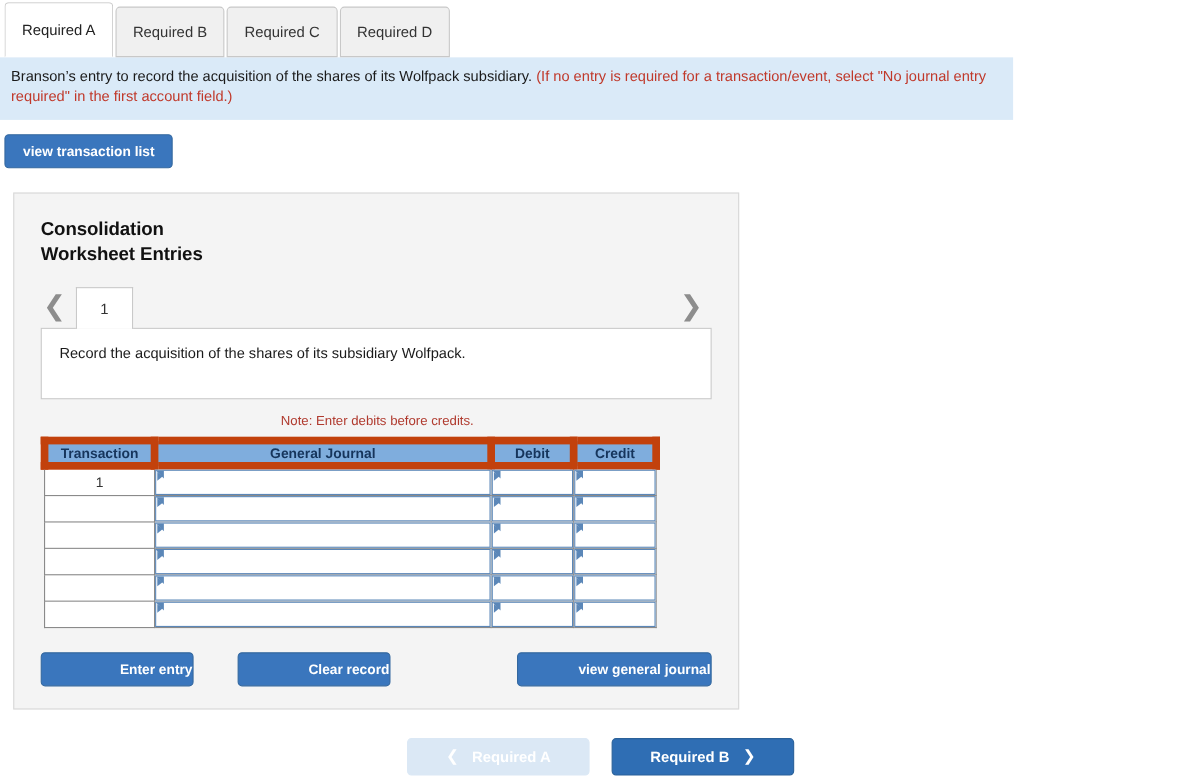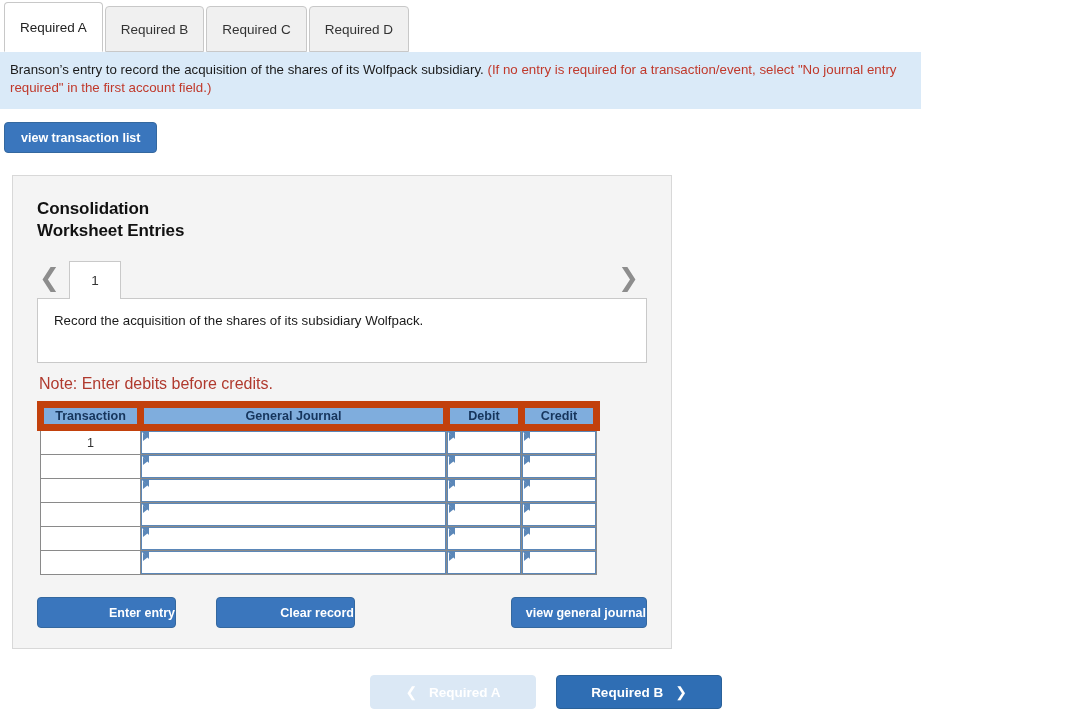--- a/index.html
+++ b/index.html
@@ -128,23 +128,24 @@
   .descbox {
     background: #ffffff;
     border: 1px solid #c9c9c9;
     height: 65px;
     padding: 14px 16px;
     font-size: 13.3px;
     color: #1a1a1a;
     margin-bottom: 10px;
   }
   .note {
-    font-size: 16px;
+    font-size: 12px;
     color: #b03a2e;
     padding: 2px 0 8px 2px;
+    text-align: center;
   }
 
   
   table.journal {
     border-collapse: collapse;
     width: 556px;
     table-layout: fixed;
   }
   table.journal th {
     background: #7faddd;
@@ -194,21 +195,21 @@
     border-color: transparent transparent transparent #5b87b8;
   }
 
   
   .actions {
     display: flex;
     align-items: center;
     margin-top: 22px;
   }
   .btn-action { height: 31px; width: 139px; }
-  .btn-vgj { height: 31px; width: 136px; margin-left: auto; }
+  .btn-vgj { height: 31px; width: 177px; margin-left: auto; }
   .spacer-mid { width: 40px; }
 
   
   .bottomnav {
     display: flex;
     justify-content: center;
     align-items: center;
     gap: 20px;
     margin-top: 26px;
   }

